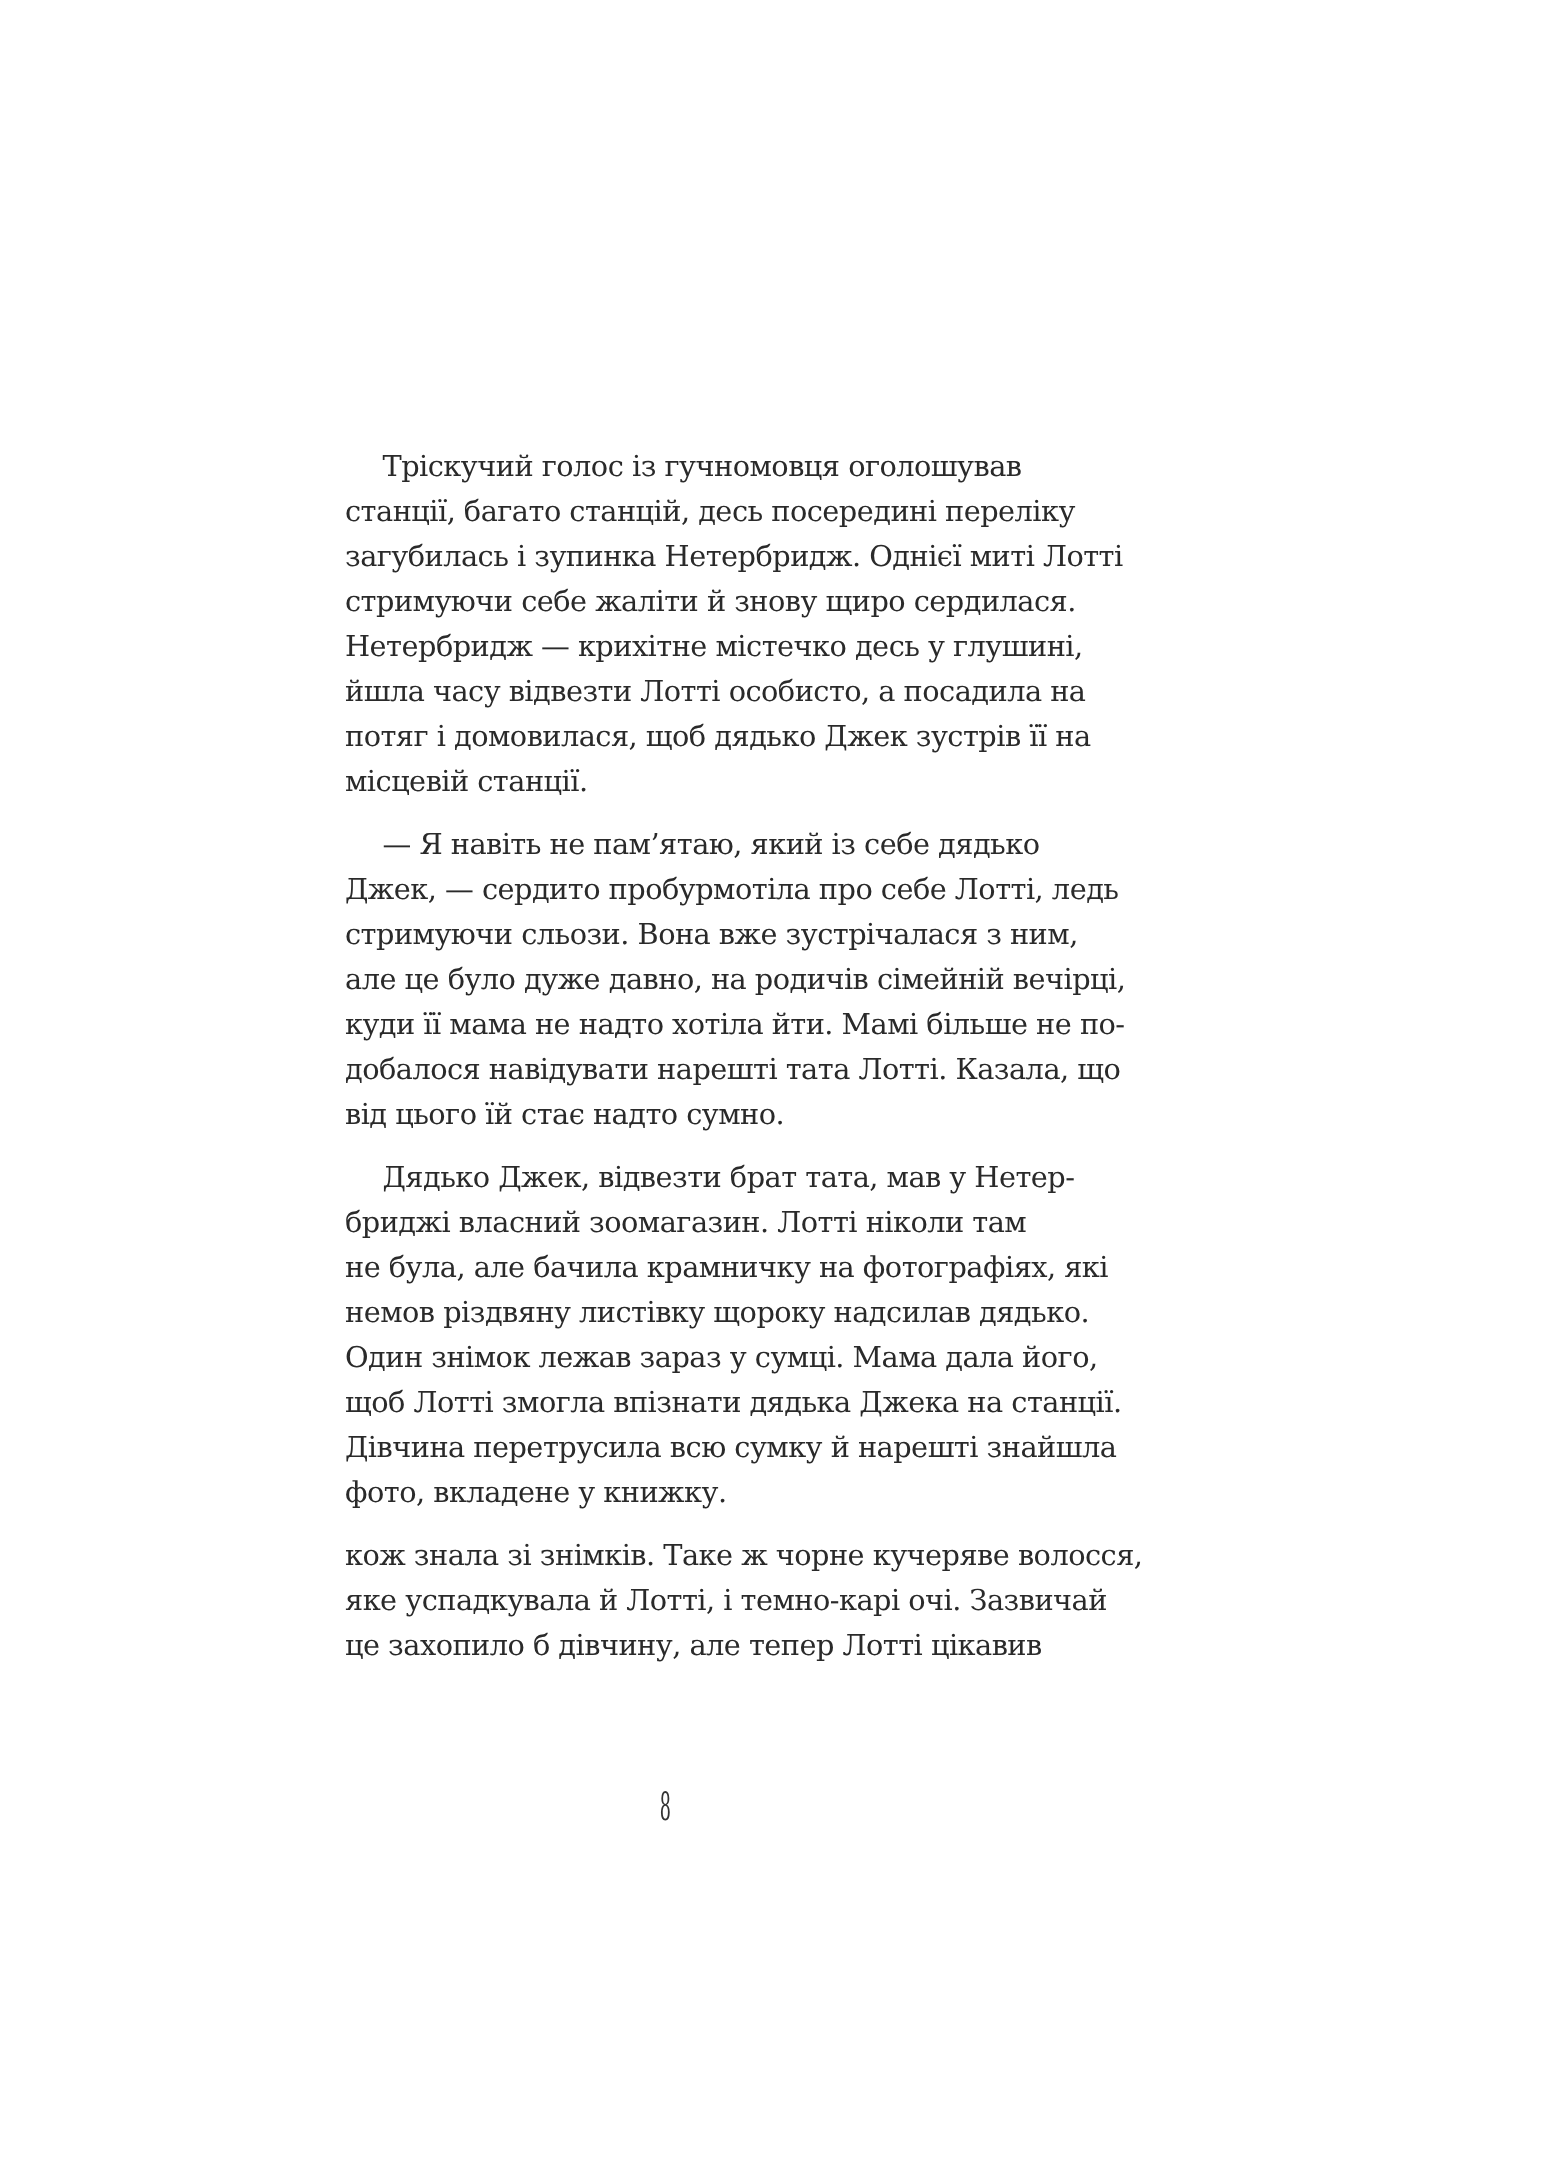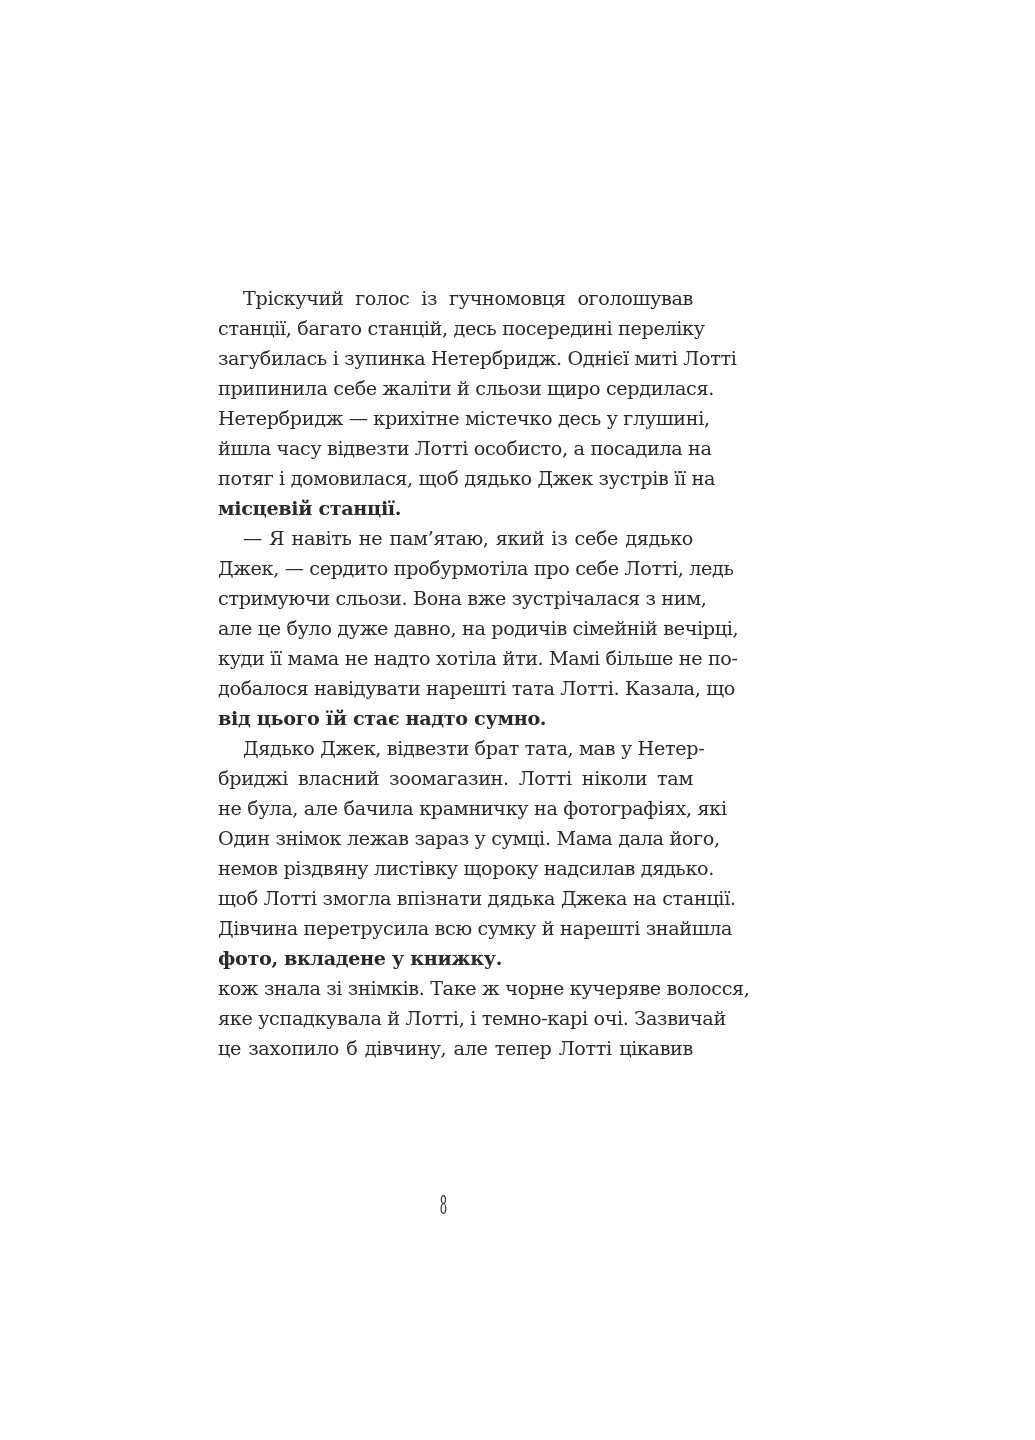--- a/index.html
+++ b/index.html
@@ -8,23 +8,23 @@
     position: absolute;
     left: 193px;
     top: 284px;
     width: 500px;
     font-family: "DejaVu Serif", "Liberation Serif", serif;
     font-size: 19.2px;
     line-height: 30px;
     color: #2a2a2a;
     letter-spacing: -0.35px;
   }
-  .para { margin: 0; text-indent: 25px; }
+  .para { margin: 12px; text-indent: 25px; }
   .line { display: block; text-align: justify; text-align-last: justify; white-space: nowrap; height: 30px; overflow: visible; }
-  .line.last { text-align-last: left; font-weight: bold; }
+  .line.last { text-align-last: left; }
   .line.indent { padding-left: 25px; }
   .page-number {
     position: absolute;
     left: 436px;
     top: 1190px;
     width: 14px;
     font-family: "DejaVu Serif", "Liberation Serif", serif;
     font-size: 26px;
     color: #333;
     text-align: center;
@@ -32,41 +32,41 @@
   }
 </style>
 </head>
 <body>
 
 <div class="page-text">
   <div class="para">
     <span class="line indent">Тріскучий голос із гучномовця оголошував</span>
     <span class="line">станції, багато станцій, десь посередині переліку</span>
     <span class="line">загубилась і зупинка Нетербридж. Однієї миті Лотті</span>
-    <span class="line">припинила себе жаліти й сльози щиро сердилася.</span>
+    <span class="line">стримуючи себе жаліти й знову щиро сердилася.</span>
     <span class="line">Нетербридж — крихітне містечко десь у глушині,</span>
     <span class="line">йшла часу відвезти Лотті особисто, а посадила на</span>
     <span class="line">потяг і домовилася, щоб дядько Джек зустрів її на</span>
     <span class="line last">місцевій станції.</span>
   </div>
   <div class="para">
     <span class="line indent">— Я навіть не пам’ятаю, який із себе дядько</span>
     <span class="line">Джек, — сердито пробурмотіла про себе Лотті, ледь</span>
     <span class="line">стримуючи сльози. Вона вже зустрічалася з ним,</span>
     <span class="line">але це було дуже давно, на родичів сімейній вечірці,</span>
     <span class="line">куди її мама не надто хотіла йти. Мамі більше не по-</span>
     <span class="line">добалося навідувати нарешті тата Лотті. Казала, що</span>
     <span class="line last">від цього їй стає надто сумно.</span>
   </div>
   <div class="para">
     <span class="line indent">Дядько Джек, відвезти брат тата, мав у Нетер-</span>
     <span class="line">бриджі власний зоомагазин. Лотті ніколи там</span>
     <span class="line">не була, але бачила крамничку на фотографіях, які</span>
+    <span class="line">немов різдвяну листівку щороку надсилав дядько.</span>
     <span class="line">Один знімок лежав зараз у сумці. Мама дала його,</span>
-    <span class="line">немов різдвяну листівку щороку надсилав дядько.</span>
     <span class="line">щоб Лотті змогла впізнати дядька Джека на станції.</span>
     <span class="line">Дівчина перетрусила всю сумку й нарешті знайшла</span>
     <span class="line last">фото, вкладене у книжку.</span>
   </div>
   <div class="para">
     <span class="line">кож знала зі знімків. Таке ж чорне кучеряве волосся,</span>
     <span class="line">яке успадкувала й Лотті, і темно-карі очі. Зазвичай</span>
     <span class="line">це захопило б дівчину, але тепер Лотті цікавив</span>
   </div>
 </div>

